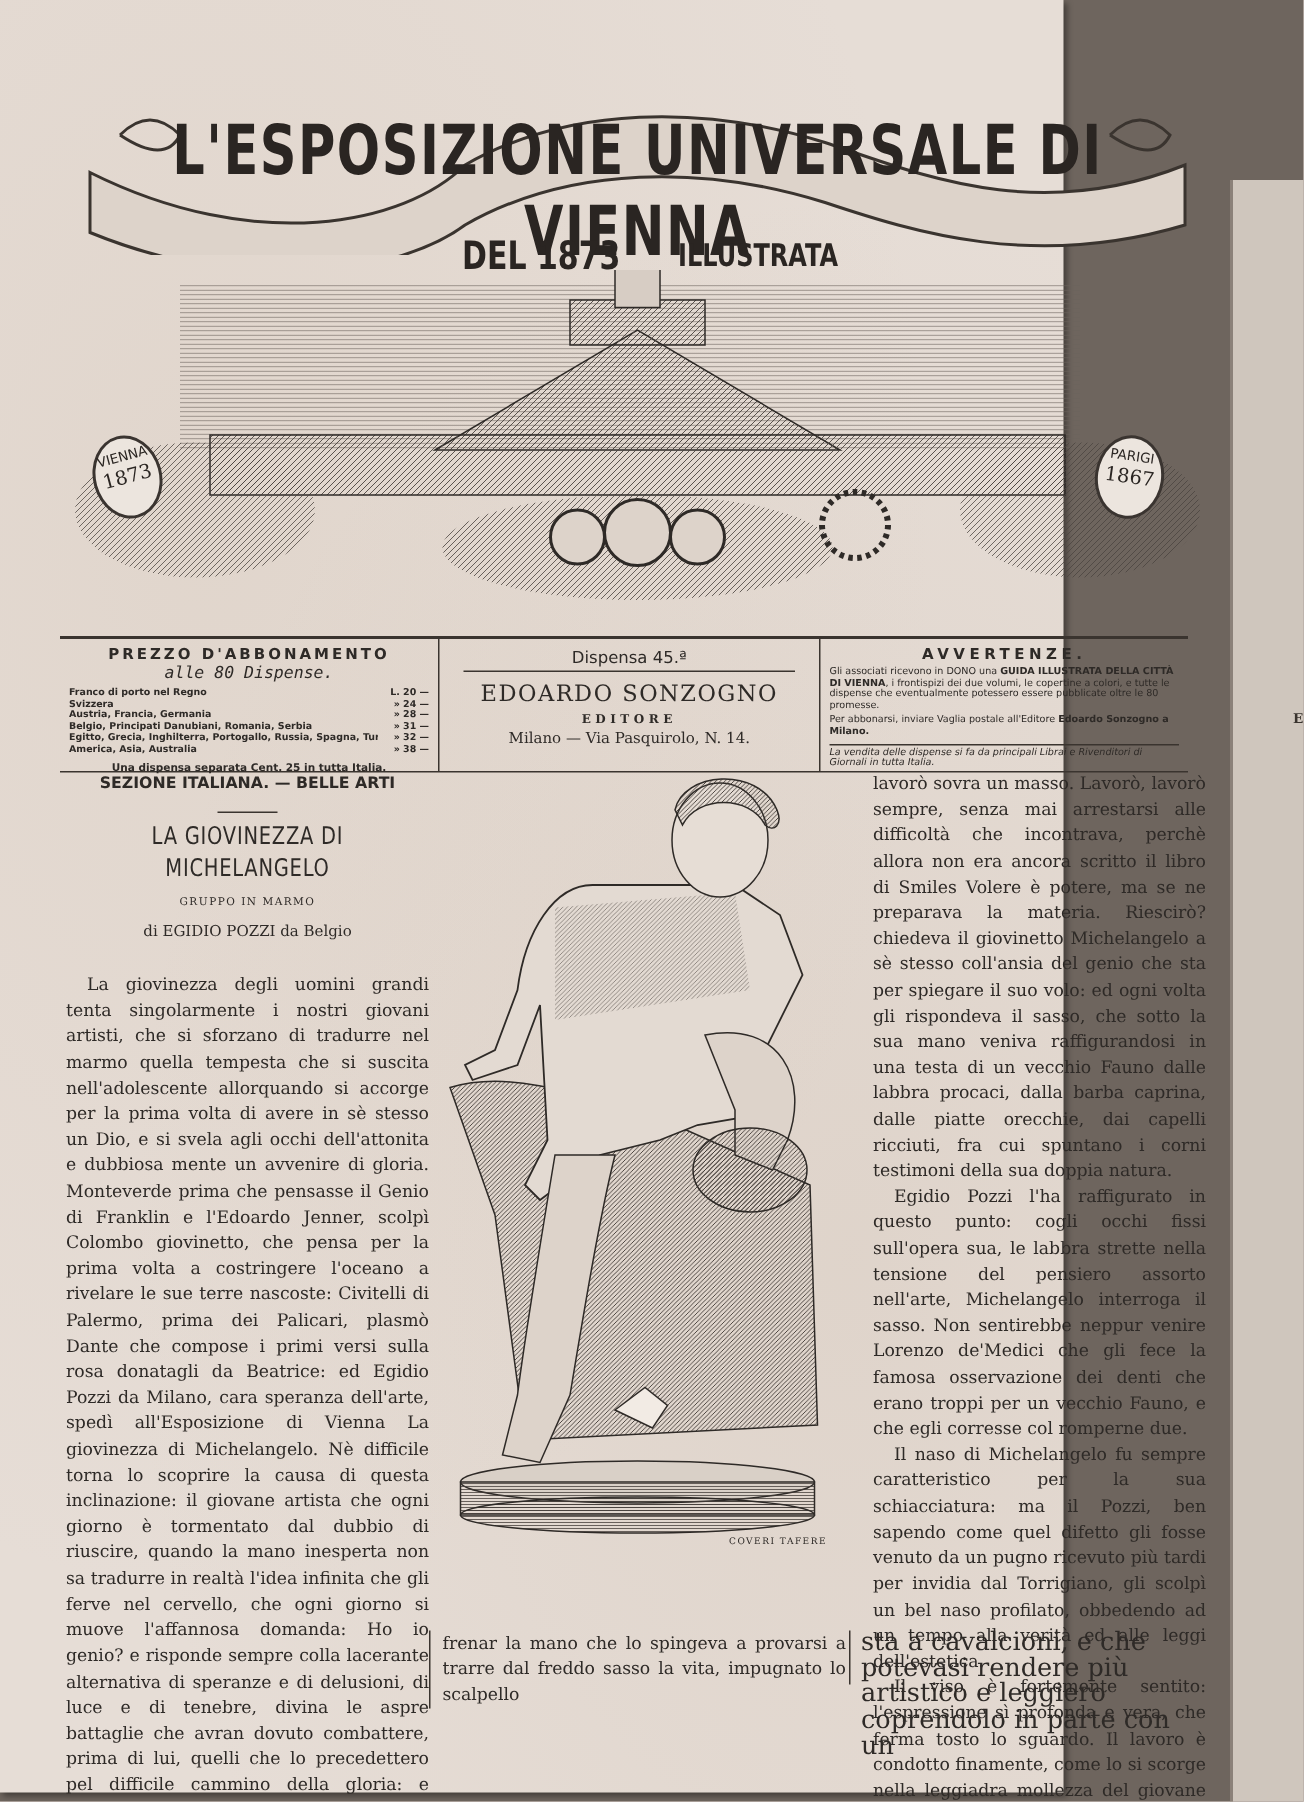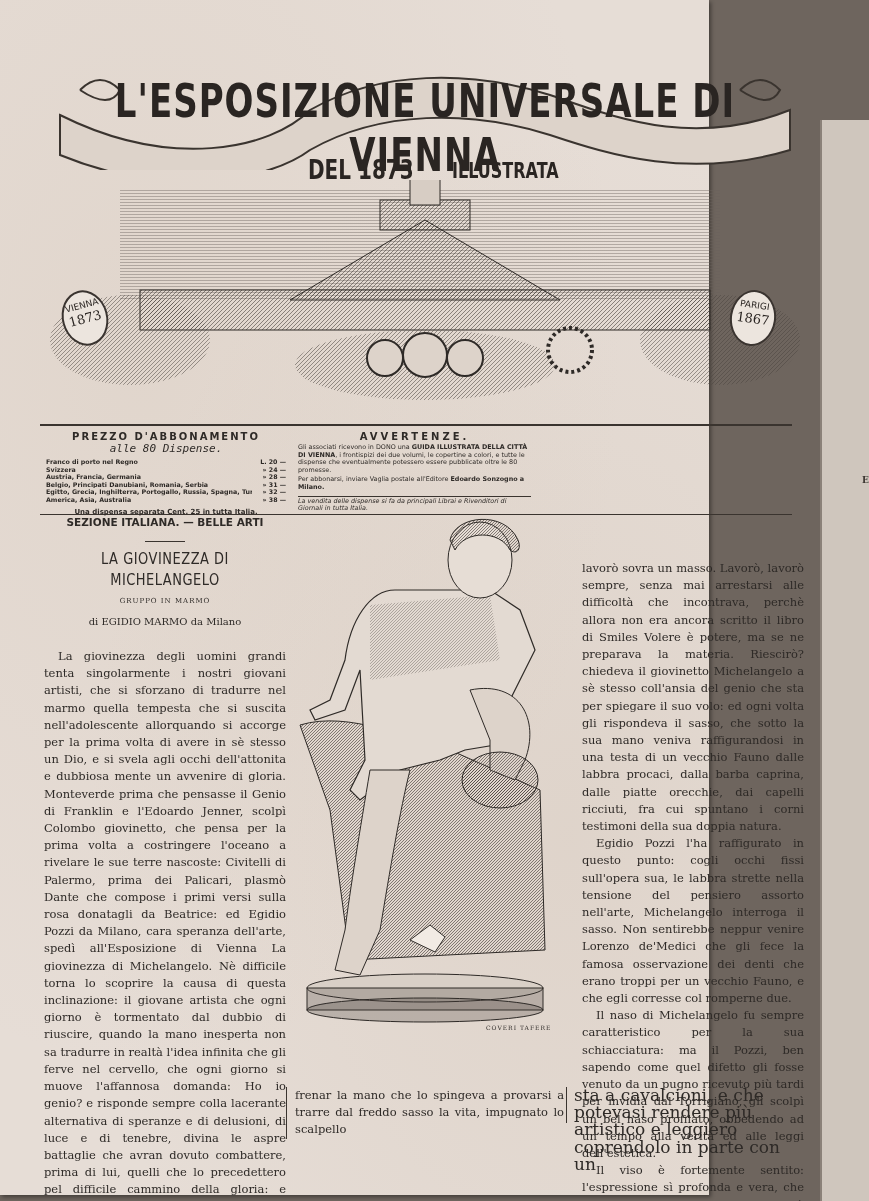--- a/index.html
+++ b/index.html
@@ -81,21 +81,21 @@
   .avv-head { font-family:"DejaVu Sans", sans-serif; font-weight:bold; font-size:10px; letter-spacing:3px; text-align:center; margin-top:3px; }
   .avv-text { font-size:6.4px; line-height:7.6px; font-family:"DejaVu Sans", sans-serif; margin-top:2px; }
   .avv-text b { font-weight:bold; }
   .avv-foot { font-size:6.4px; line-height:7.4px; font-style:italic; font-family:"DejaVu Sans", sans-serif; border-top:1px solid #3a342f; margin-top:4px; padding-top:1px; }
 
   
   .col { position:absolute; font-size:11.5px; line-height:17.2px; text-align:justify; }
   .col-left { left:44px; top:510px; width:242px; }
   .col-right { left:582px; top:514px; width:222px; }
   .col p { margin:0; text-indent:14px; }
-  .col p.noind { text-indent:0;margin-top:46px; }
+  .col p.noind { text-indent:0; }
   .section-head { font-family:"DejaVu Sans", sans-serif; font-weight:bold; font-size:10.5px; text-align:center; margin:4px 0 10px; }
   .rule { width:40px; margin:0 auto 10px; border-top:1px solid #3a342f; }
   .article-title { font-family:"DejaVu Sans", sans-serif; font-size:13px; text-align:center; letter-spacing:0.5px; transform:scaleY(1.25); margin:6px 0 6px; }
   .article-sub { font-size:7px; text-align:center; letter-spacing:1px; margin-bottom:3px; }
   .article-author { font-size:10px; text-align:center; margin-bottom:18px; }
 
   .figure { position:absolute; left:290px; top:510px; width:268px; height:530px; }
   .figure svg { width:100%; height:100%; }
   .signature { position:absolute; left:486px; top:1024px; font-size:6px; letter-spacing:1px; }
   .caption { position:absolute; left:286px; top:1050px; width:276px; text-align:center; font-size:10px; line-height:11px; }
@@ -184,34 +184,40 @@
       <div class="price-row">
           <span class="r">Egitto, Grecia, Inghilterra, Portogallo, Russia, Spagna, Turchia</span>
           <span class="v">» 32 —</span>
         </div>
       <div class="price-row">
           <span class="r">America, Asia, Australia</span>
           <span class="v">» 38 —</span>
         </div>
       <div class="price-note">Una dispensa separata Cent. 25 in tutta Italia.</div>
     </div>
+    <div class="info-col info-mid">
+      <div class="dispensa">Dispensa 45.ª</div>
+      <div class="editor">EDOARDO SONZOGNO</div>
+      <div class="editore">EDITORE</div>
+      <div class="address">Milano — Via Pasquirolo, N. 14.</div>
+    </div>
     <div class="info-col info-right">
       <div class="avv-head">AVVERTENZE.</div>
       <div class="avv-text"><span>Gli associati ricevono in DONO una </span><b>GUIDA ILLUSTRATA DELLA CITTÀ DI VIENNA</b><span>, i frontispizi dei due volumi, le copertine a colori, e tutte le dispense che eventualmente potessero essere pubblicate oltre le 80 promesse.</span></div>
       <div class="avv-text"><span>Per abbonarsi, inviare Vaglia postale all'Editore </span><b>Edoardo Sonzogno a Milano.</b></div>
       <div class="avv-foot">La vendita delle dispense si fa da principali Librai e Rivenditori di Giornali in tutta Italia.</div>
     </div>
   </div>
 
   <div class="col col-left">
     <div class="section-head">SEZIONE ITALIANA. — BELLE ARTI</div>
     <div class="rule"></div>
     <div class="article-title">LA GIOVINEZZA DI MICHELANGELO</div>
     <div class="article-sub">GRUPPO IN MARMO</div>
-    <div class="article-author">di EGIDIO MARMO da Milano</div>
+    <div class="article-author">di EGIDIO POZZI da Belgio</div>
     <p>La giovinezza degli uomini grandi tenta singolarmente i nostri giovani artisti, che si sforzano di tradurre nel marmo quella tempesta che si suscita nell'adolescente allorquando si accorge per la prima volta di avere in sè stesso un Dio, e si svela agli occhi dell'attonita e dubbiosa mente un avvenire di gloria. Monteverde prima che pensasse il Genio di Franklin e l'Edoardo Jenner, scolpì Colombo giovinetto, che pensa per la prima volta a costringere l'oceano a rivelare le sue terre nascoste: Civitelli di Palermo, prima dei Palicari, plasmò Dante che compose i primi versi sulla rosa donatagli da Beatrice: ed Egidio Pozzi da Milano, cara speranza dell'arte, spedì all'Esposizione di Vienna La giovinezza di Michelangelo. Nè difficile torna lo scoprire la causa di questa inclinazione: il giovane artista che ogni giorno è tormentato dal dubbio di riuscire, quando la mano inesperta non sa tradurre in realtà l'idea infinita che gli ferve nel cervello, che ogni giorno si muove l'affannosa domanda: Ho io genio? e risponde sempre colla lacerante alternativa di speranze e di delusioni, di luce e di tenebre, divina le aspre battaglie che avran dovuto combattere, prima di lui, quelli che lo precedettero pel difficile cammino della gloria: e ritraendo la lor giovinezza, dà vita alle proprie gioie ed ai propri dolori, presta loro l'anima propria.</p>
 
   </div>
 
   <div class="figure">
     <svg viewBox="0 0 268 530" preserveAspectRatio="none">
       <defs>
         <pattern id="h2" width="3" height="3" patternUnits="userSpaceOnUse">
           <path d="M0,3 L3,0" stroke="#3f3834" stroke-width="0.6"></path>
         </pattern>

